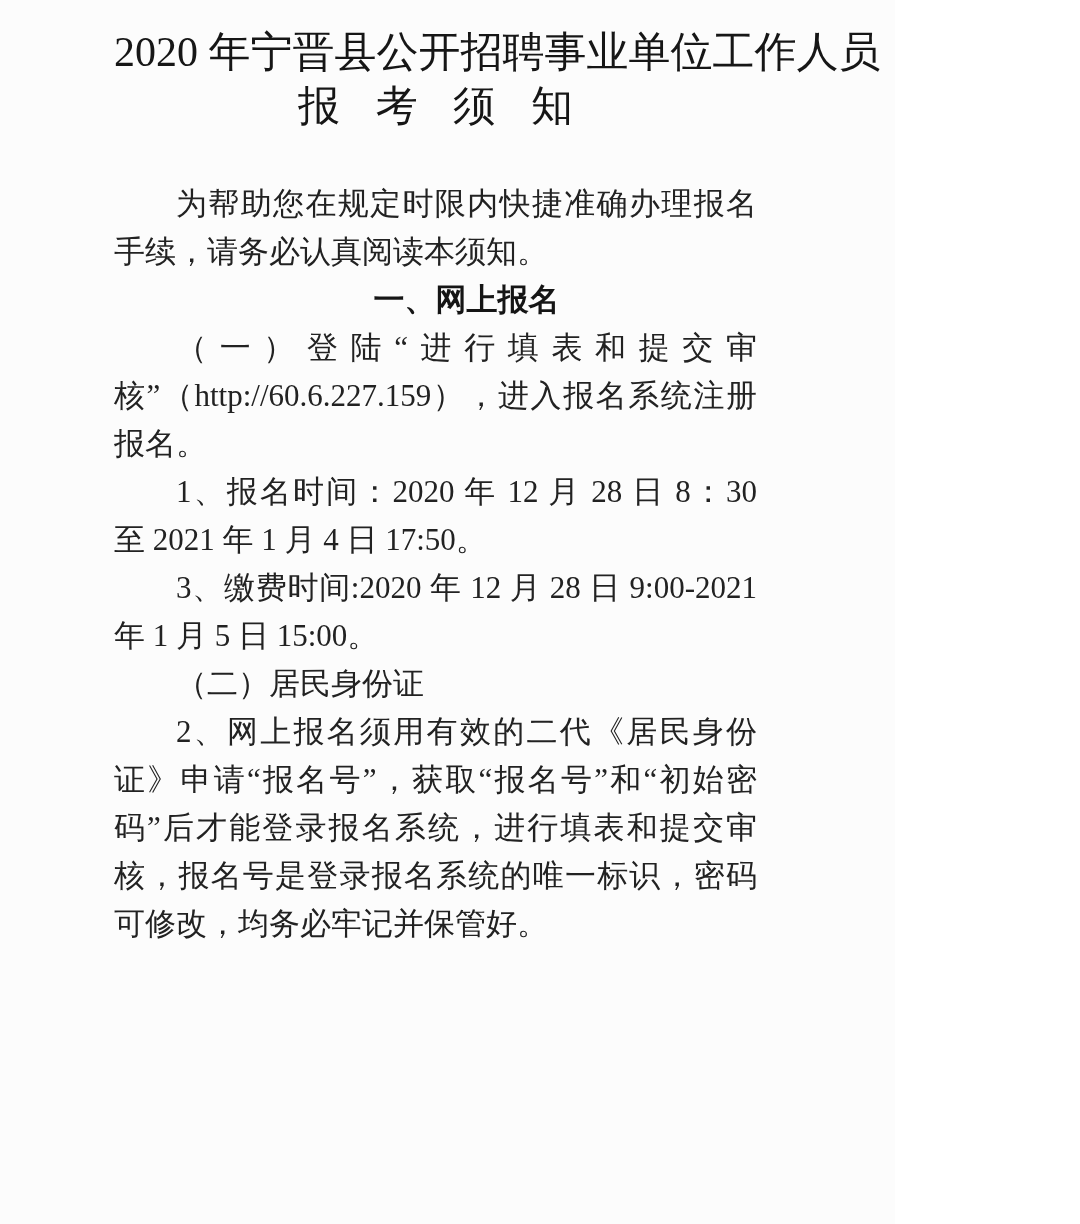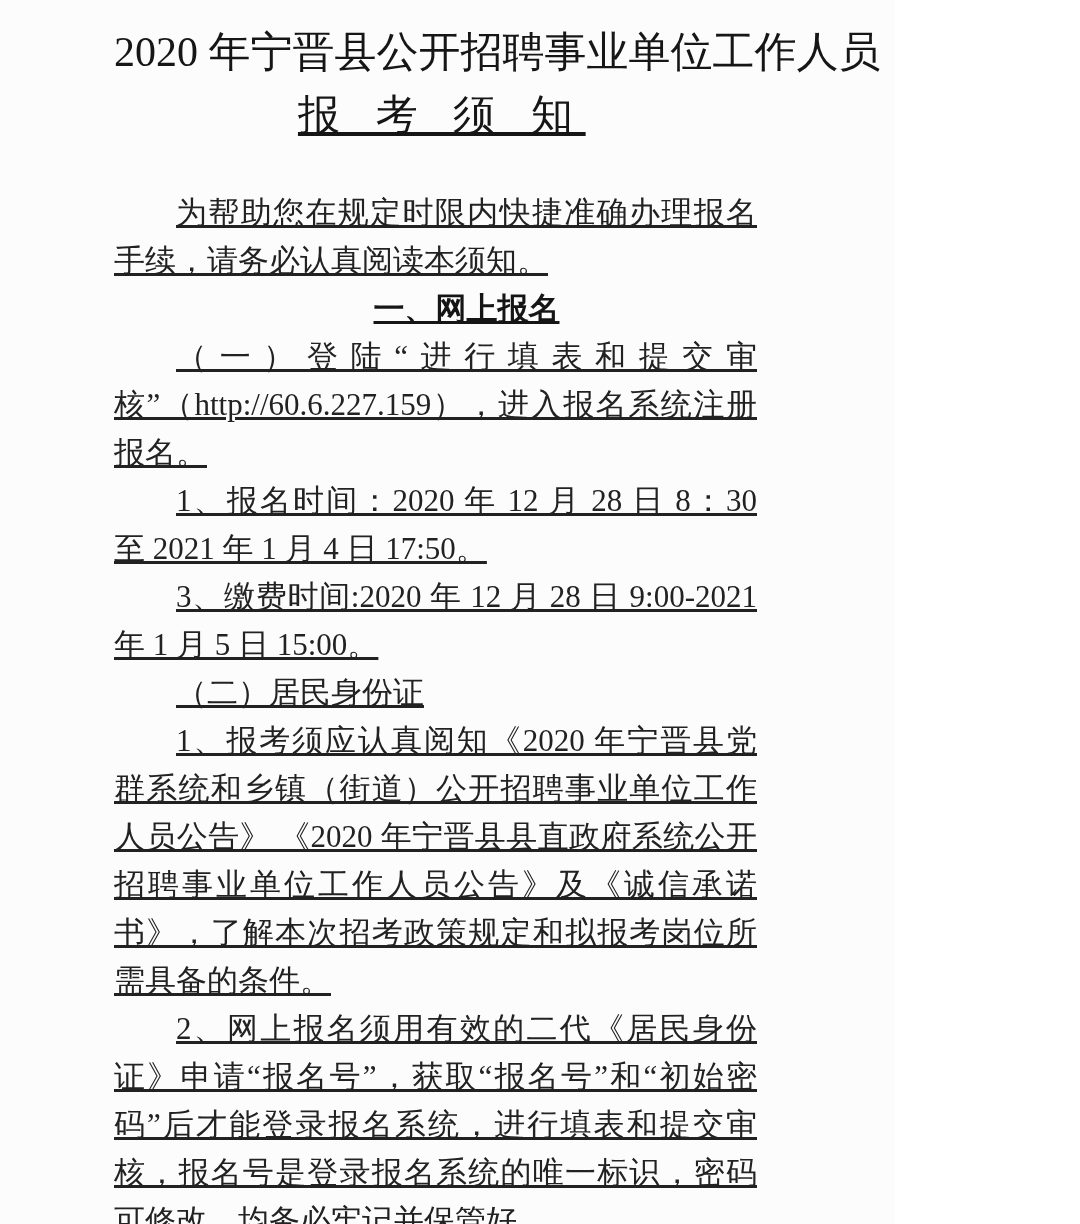--- a/index.html
+++ b/index.html
@@ -30,34 +30,32 @@
     margin: 0;
   }
   .doc-title .title-line1 {
     display: block;
     white-space: nowrap;
   }
   .doc-title .title-line2 {
     display: block;
     letter-spacing: 0.30em;
     text-indent: 0.30em;
-    margin-top: 11px;
-    text-decoration: underline;
+    margin-top: 2px;
   }
   .body-text {
     margin-top: 48px;
   }
   .body-text p {
     margin: 0;
     font-size: 31px;
     line-height: 48px;
     text-align: justify;
     text-indent: 2em;
     color: #222222;
-    text-decoration: underline;
   }
   .body-text p.heading {
     font-family: "Liberation Sans", "DejaVu Sans", sans-serif;
     font-weight: bold;
     color: #151515;
     text-align: center;
   }
 </style>
 </head>
 <body>
@@ -70,18 +68,17 @@
       <span class="title-line2">报 考 须 知</span>
     </h1>
 
     <div class="body-text">
       <p>为帮助您在规定时限内快捷准确办理报名手续，请务必认真阅读本须知。</p>
       <p class="heading">一、网上报名</p>
       <p>（一）登陆“进行填表和提交审核”（http://60.6.227.159），进入报名系统注册报名。</p>
       <p>1、报名时间：2020 年 12 月 28 日 8：30 至 2021 年 1 月 4 日 17:50。</p>
       <p>3、缴费时间:2020 年 12 月 28 日 9:00-2021 年 1 月 5 日 15:00。</p>
       <p>（二）居民身份证</p>
-      <p>1、报考须应认真阅知《2020 年宁晋县党群系统和乡镇（街道）公开招聘事业单位工作人员公告》 《2020 年宁晋县县直政府系统公开招聘事业单位工作人员公告》及《诚信承诺书》，了解本次招考政策规定和拟报考岗位所需具备的条件。</p>
       <p>2、网上报名须用有效的二代《居民身份证》申请“报名号”，获取“报名号”和“初始密码”后才能登录报名系统，进行填表和提交审核，报名号是登录报名系统的唯一标识，密码可修改，均务必牢记并保管好。</p>
     </div>
 
   </div>
 </div>
 
 </body></html>

